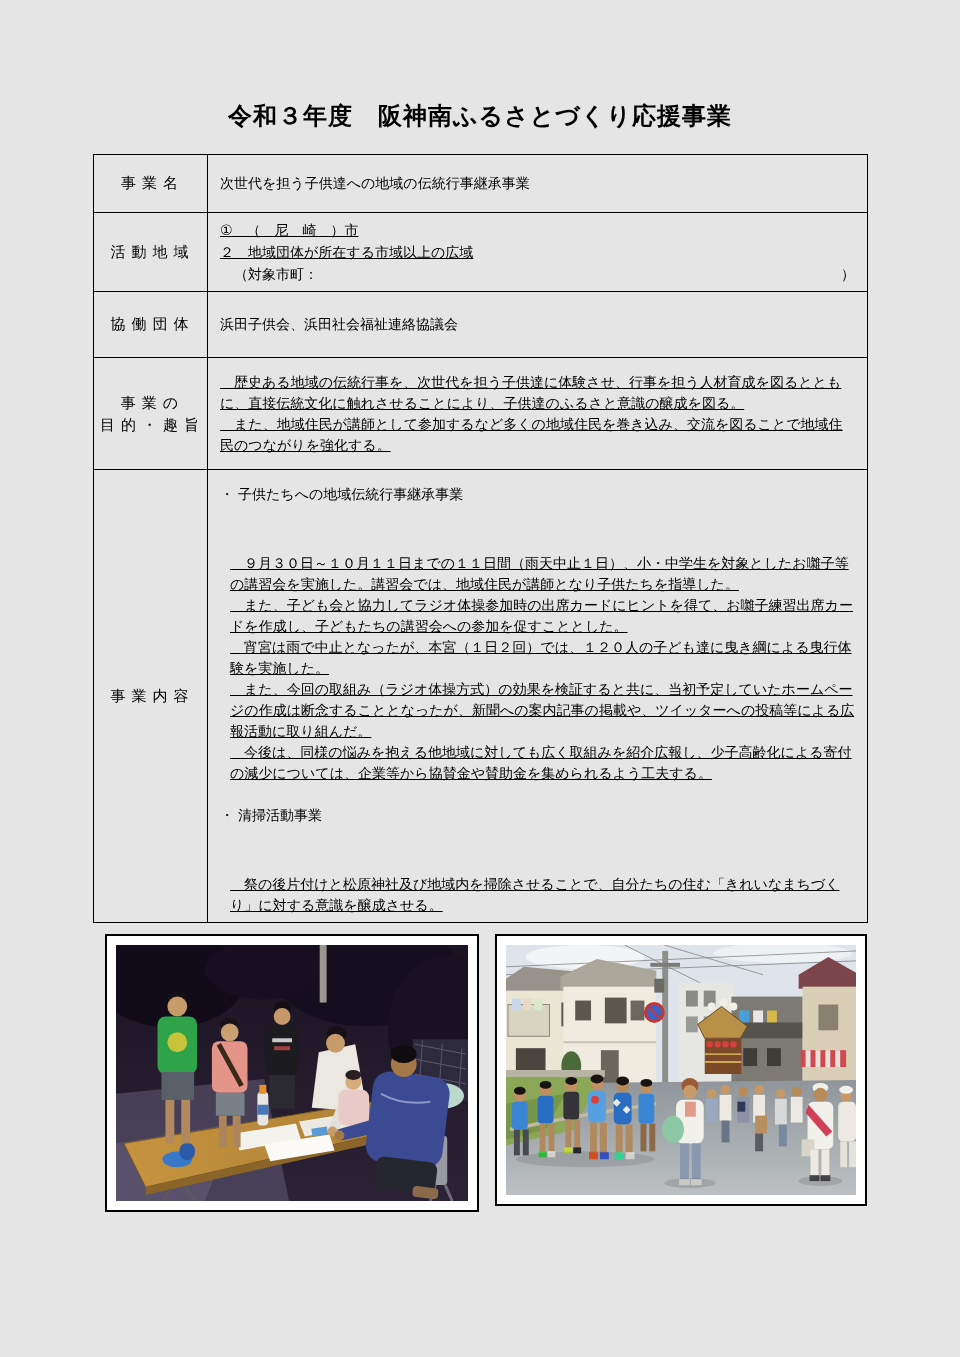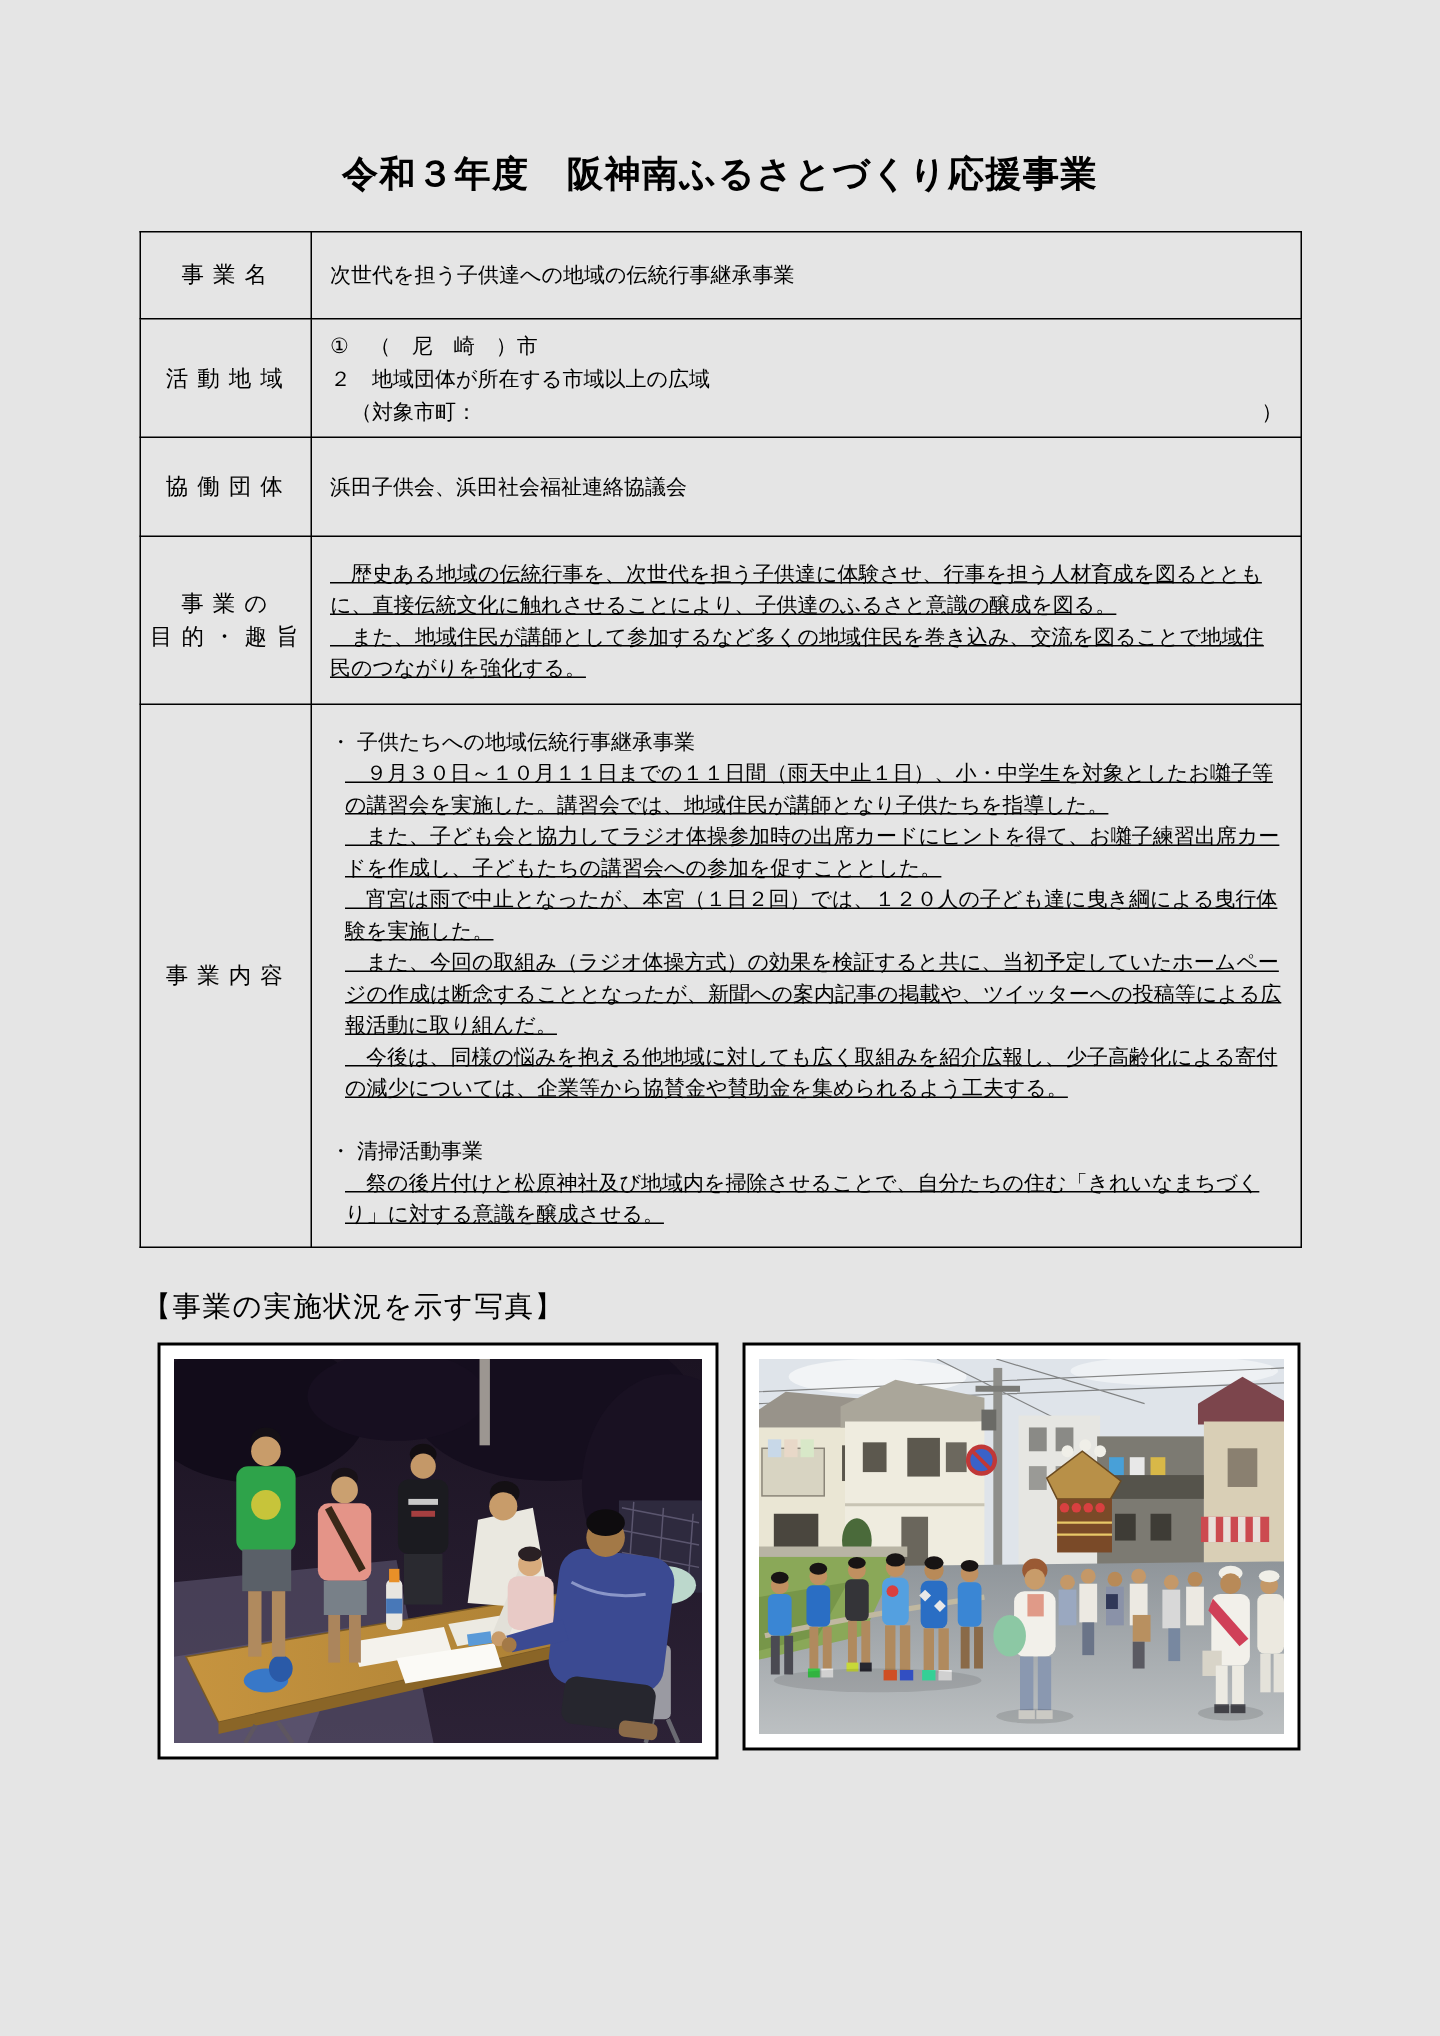--- a/index.html
+++ b/index.html
@@ -48,26 +48,26 @@
     vertical-align: middle;
   }
   tr.r-name   { height: 58px; }
   tr.r-org    { height: 58px; }
   tr.r-area   { height: 70px; }
   tr.r-partner{ height: 66px; }
   tr.r-purpose{ height: 112px; }
   tr.r-content{ height: 362px; }
   tr.r-content td { vertical-align: top; padding-top: 14px; }
   .lbl-line { display: block; line-height: 22px; }
-  .area-line { line-height: 22px; }
+  .area-line { line-height: 22px; text-decoration: underline; }
   .area-target { display: flex; justify-content: space-between; line-height: 22px; }
   .para { margin: 0; text-decoration: underline; }
   .bullet-line { display: flex; }
   .bullet { width: 18px; flex: 0 0 18px; }
-  .section-body { margin-left: 10px; }
+  .section-body { margin-left: 10px; margin-top: 48px; }
   .section2 { margin-top: 21px; }
 
   .photos-heading {
     margin: 26px 0 0 95px;
     font-size: 19px;
     letter-spacing: 1px;
     font-weight: 400;
   }
   .photos-row { display: flex; margin: 11px 0 0 105px; gap: 16px; }
   .photo-frame {
@@ -140,21 +140,20 @@
           </div>
           <div class="section-body">
             <p class="para">　祭の後片付けと松原神社及び地域内を掃除させることで、自分たちの住む「きれいなまちづくり」に対する意識を醸成させる。</p>
           </div>
         </div>
       </td>
     </tr>
   </tbody>
     </table>
 
-  <div class="photos-heading">【事業の実施状況を示す写真】</div>
 
   <div class="photos-row">
 
     <div class="photo-frame left">
       <svg viewBox="0 0 356 258" preserveAspectRatio="none">
         <defs>
           <linearGradient id="nightGrad" x1="0" y1="0" x2="0" y2="1">
             <stop offset="0" stop-color="#1b1322"></stop>
             <stop offset="1" stop-color="#2c2236"></stop>
           </linearGradient>

